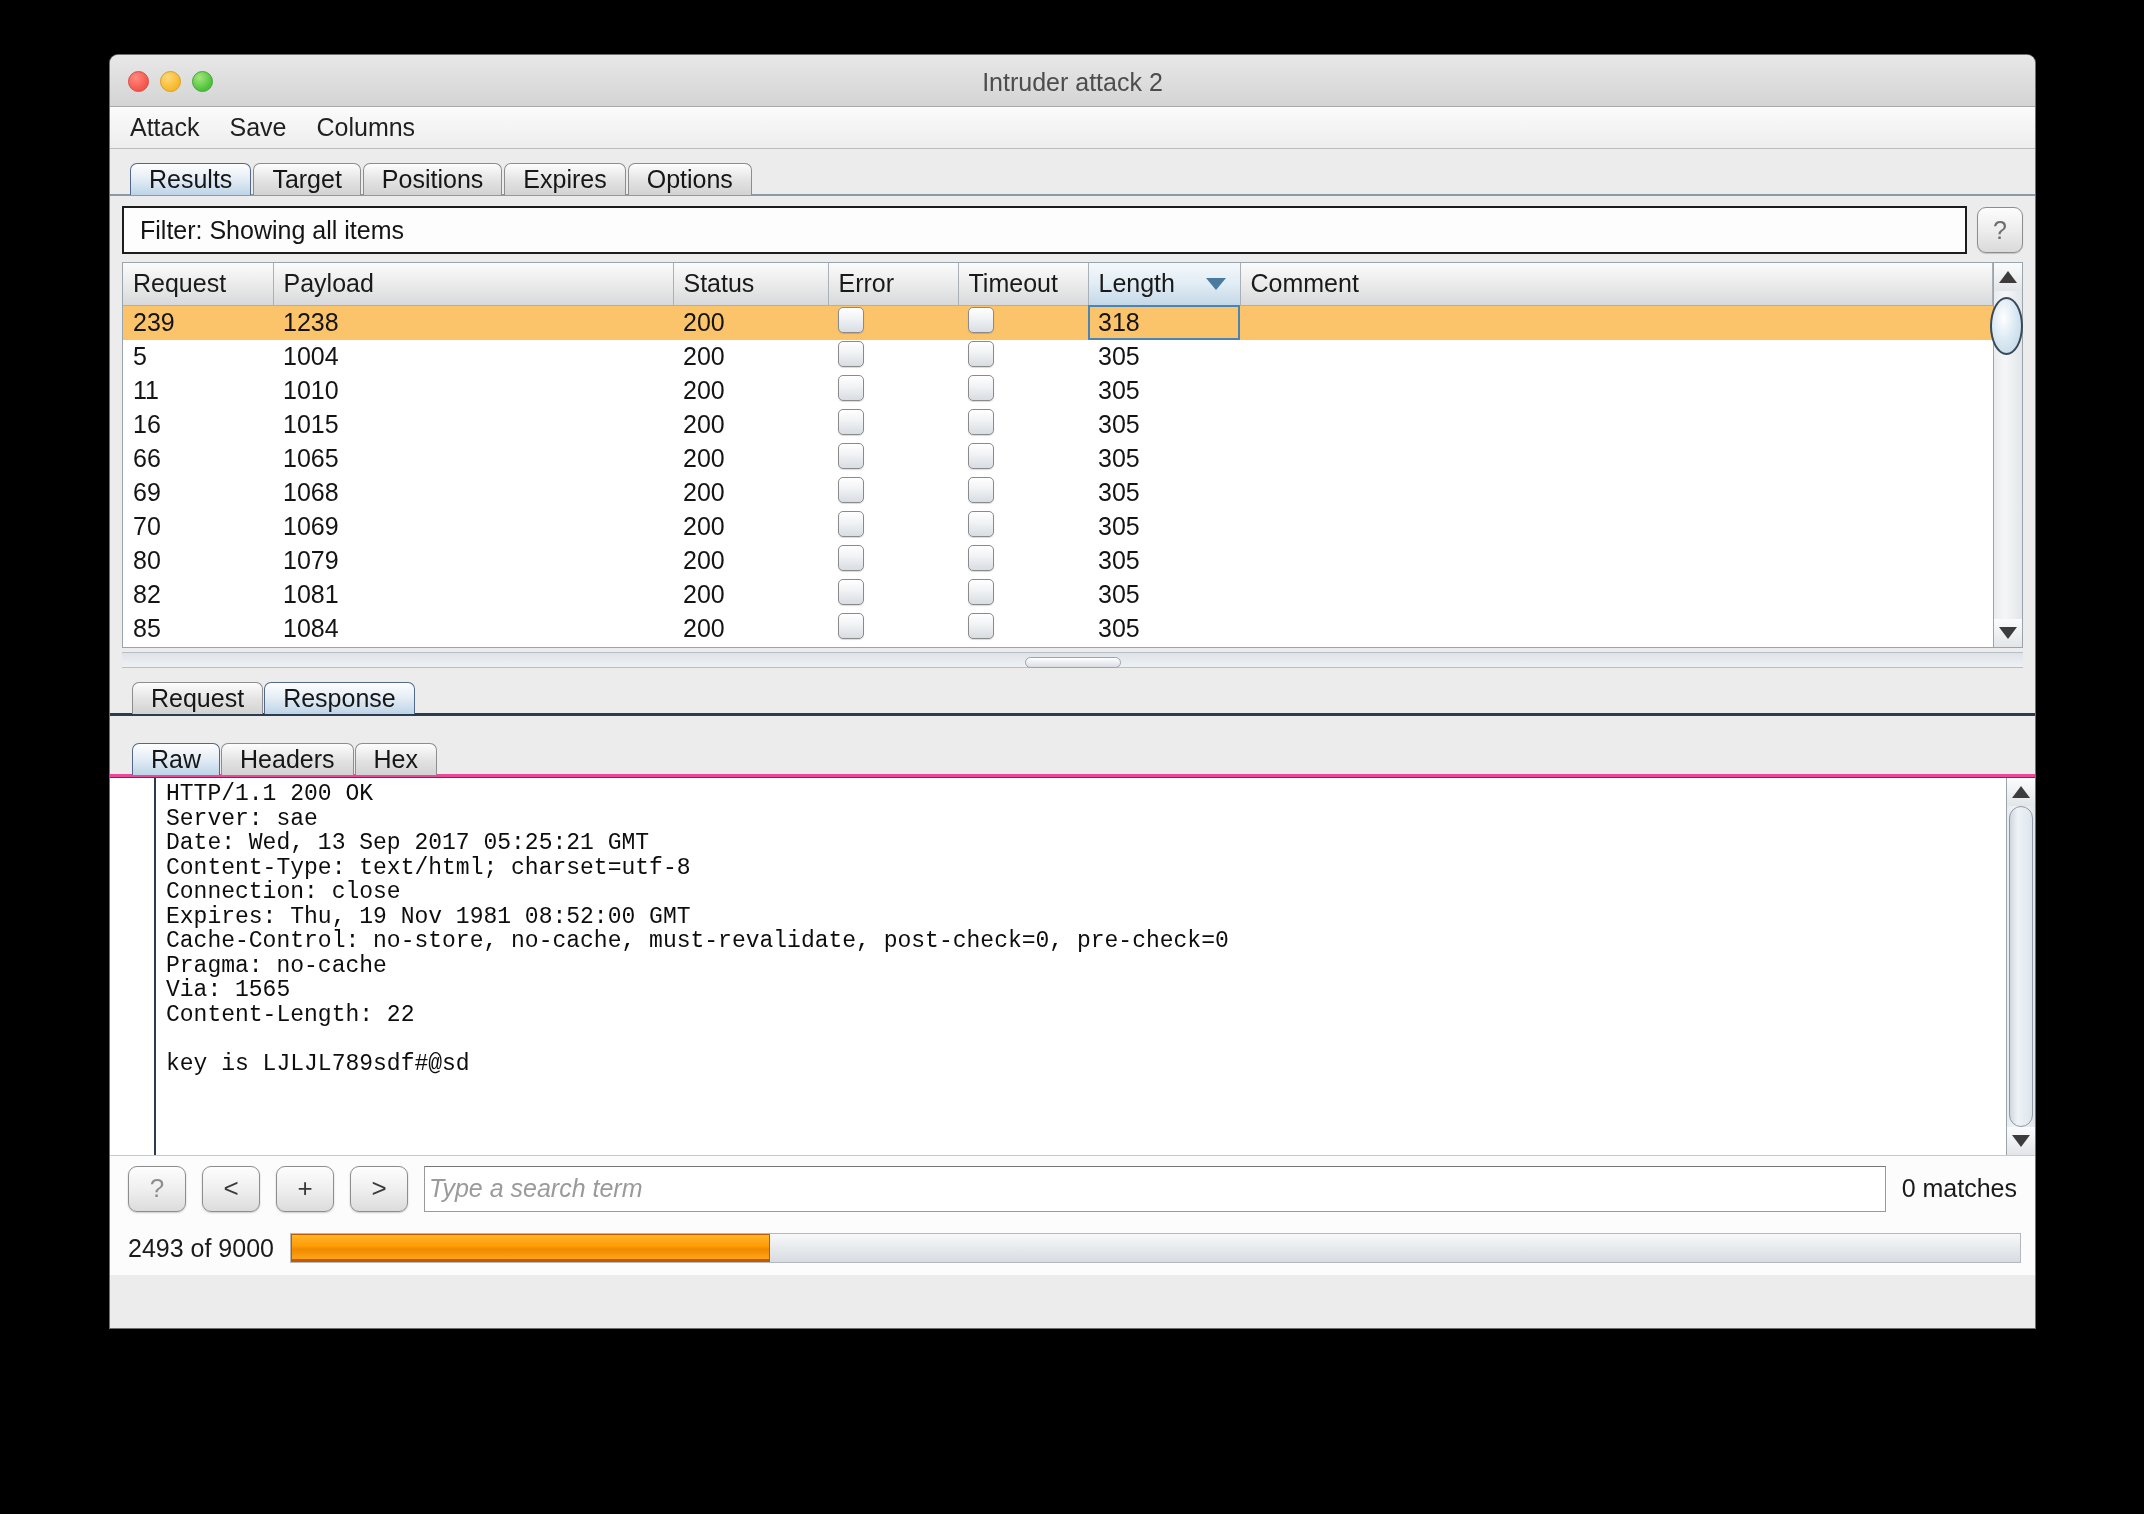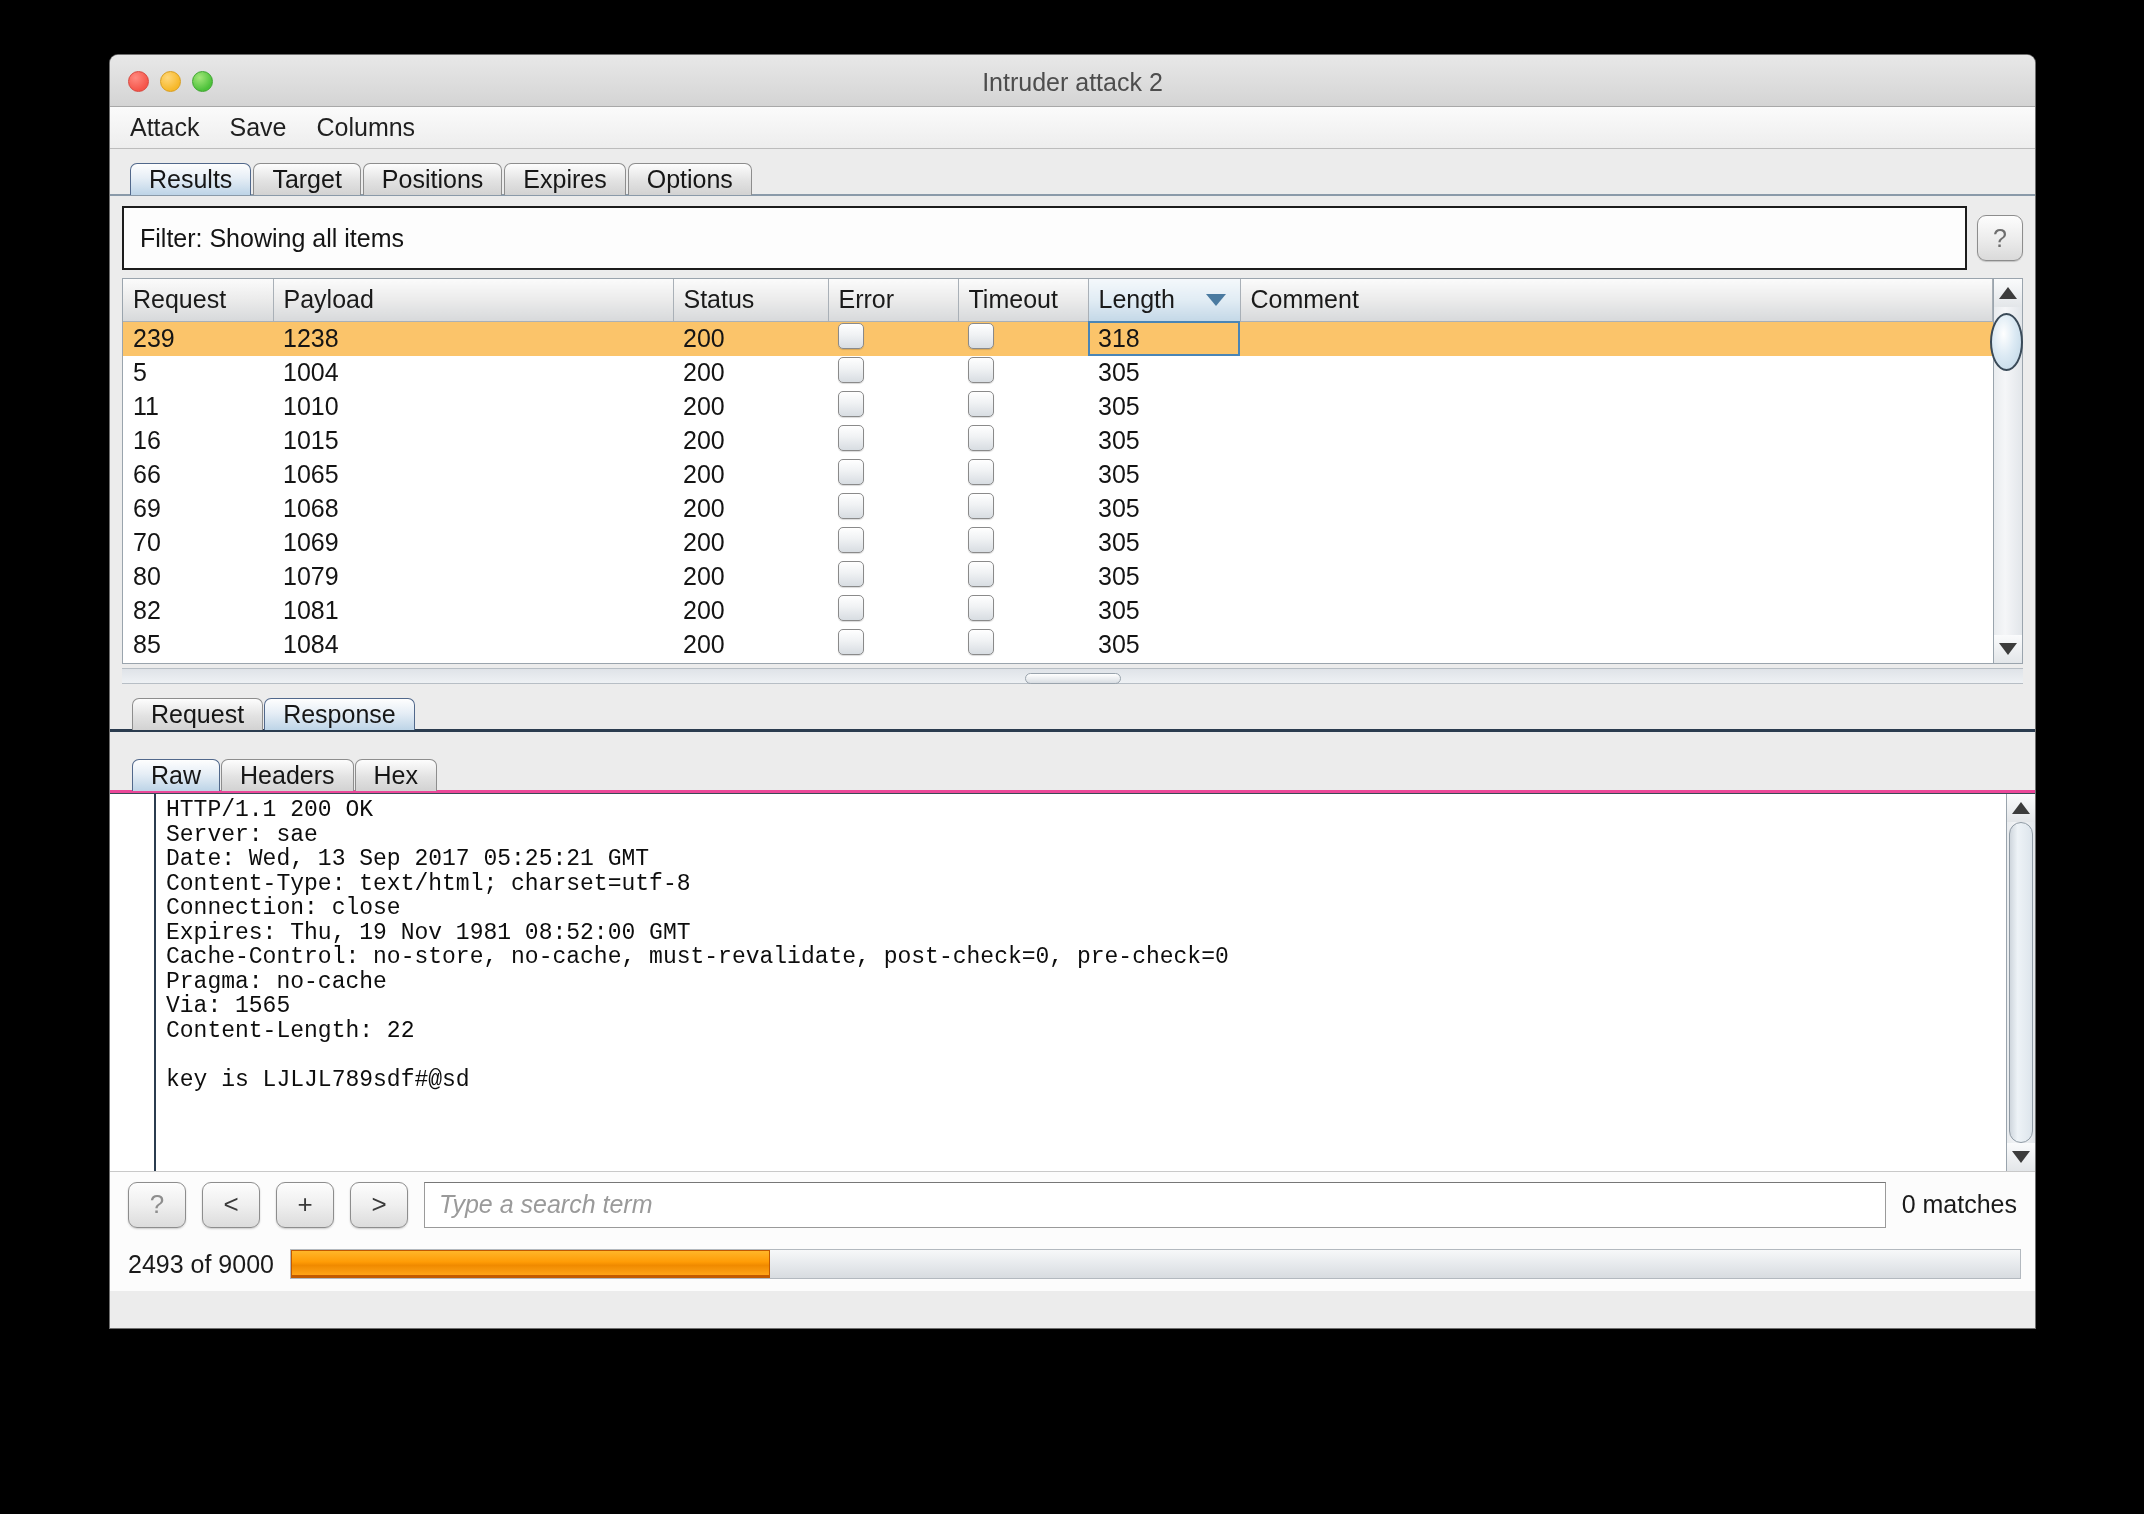--- a/index.html
+++ b/index.html
@@ -87,21 +87,21 @@
   #body { background: #ececec; padding: 0; }
 
   
   #filter-row {
     display: flex; align-items: center;
     padding: 10px 12px 8px 12px;
     gap: 10px;
   }
   #filter-bar {
     flex: 1;
-    height: 64px;
+    height: 48px;
     background: #fdfdfd;
     border: 2px solid #1c1c1c;
     display: flex; align-items: center;
     padding-left: 16px;
     font-size: 25px; color: #141414;
   }
   .round-btn {
     width: 46px; height: 46px;
     border: 1px solid #8d8d8d;
     border-radius: 9px;
@@ -282,21 +282,21 @@
     font-size: 26px; color: #3a3a3a;
     box-shadow: 0 1px 2px rgba(0,0,0,.2);
   }
   .sq-btn.dim { color: #8e8e8e; }
   #search-input {
     flex: 1; height: 46px;
     background: #fff;
     border: 1px solid #9a9a9a;
     border-top-color: #777;
     display: flex; align-items: center;
-    padding-left: 14px;
+    padding-left: 4px;
     font-size: 25px; font-style: italic; color: #9a9a9a;
   }
   #matches { font-size: 25px; color: #1a1a1a; padding-right: 6px; }
 
   
   #status-row {
     height: 54px;
     display: flex; align-items: center;
     padding: 0 14px 0 18px;
     gap: 16px;

